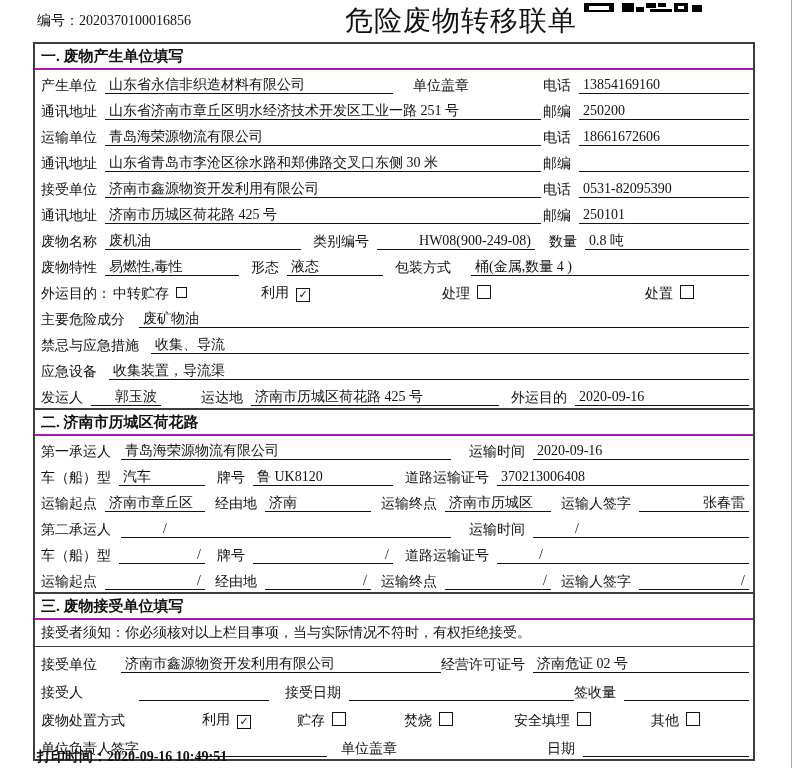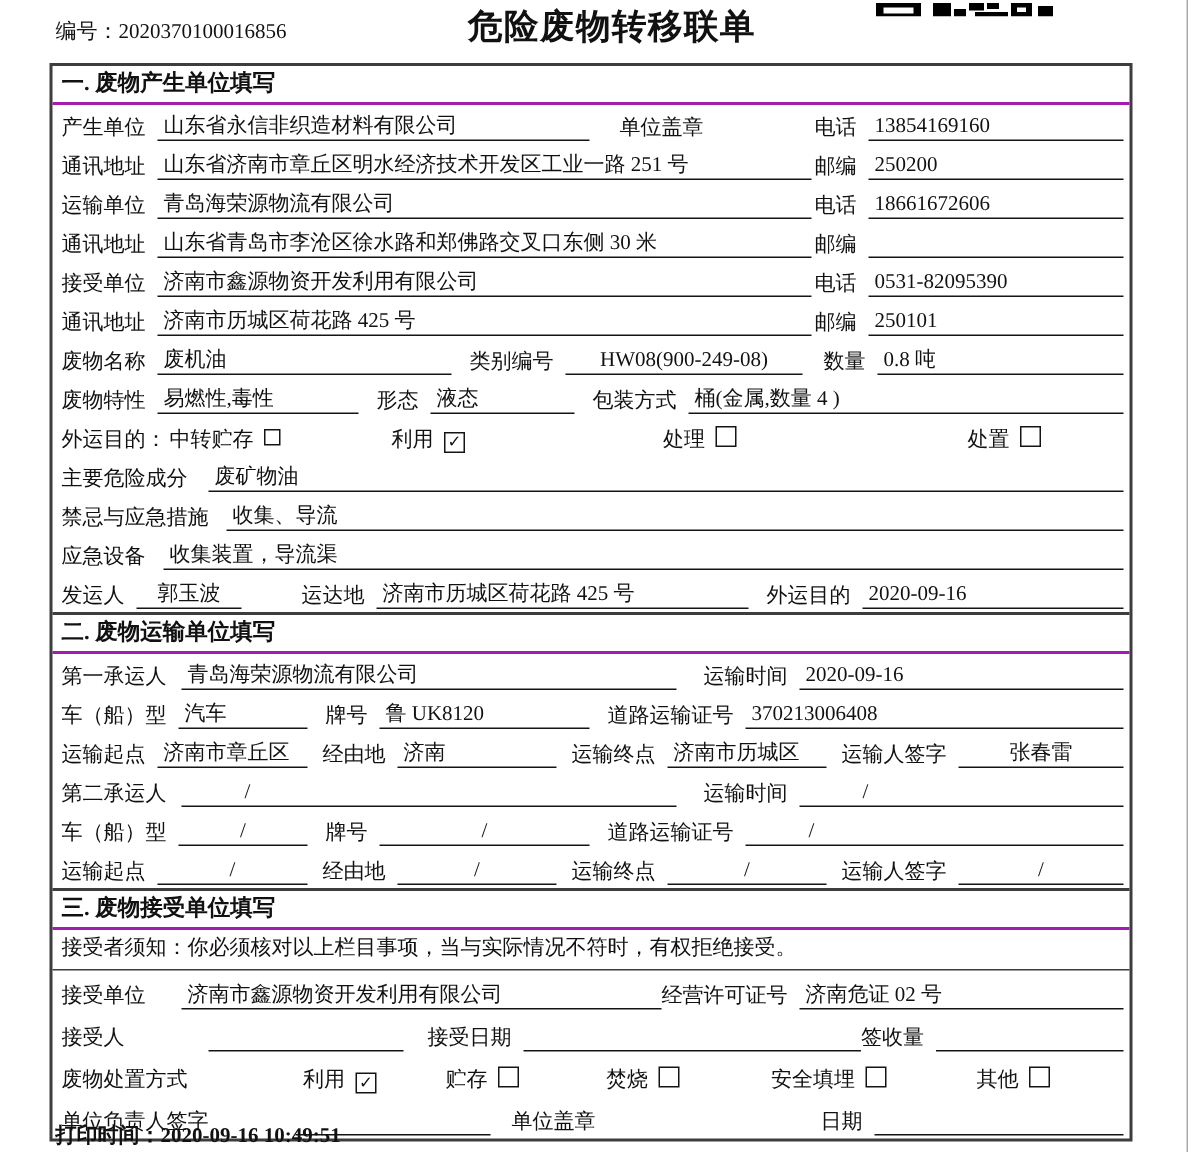--- a/index.html
+++ b/index.html
@@ -3,21 +3,21 @@
 <meta charset="utf-8">
 <style>
   html,body { margin:0; padding:0; }
   body {
     width:796px; height:768px; position:relative; overflow:hidden;
     background:#ffffff; color:#111;
     font-family:"Liberation Serif","DejaVu Serif",serif;
     font-size:14px;
   }
   .serial { position:absolute; left:37px; top:12px; font-size:14px; white-space:nowrap; }
-  .title  { position:absolute; left:312px; top:2px; font-size:23px; font-weight:bold; letter-spacing:1px; white-space:nowrap; }
+  .title  { position:absolute; left:345px; top:2px; font-size:28px; font-weight:normal; letter-spacing:1px; white-space:nowrap; }
   .qr     { position:absolute; left:584px; top:0; }
   .page-edge { position:absolute; left:791px; top:0; width:1px; height:768px; background:#aaa; }
 
   .form {
     position:absolute; left:33px; top:42px; width:722px;
     border:2px solid #3d3d3d; background:#fff; box-sizing:border-box;
   }
   .sec-h {
     height:24px; line-height:24px; font-weight:bold; font-size:15px;
     padding-left:6px; border-bottom:2px solid #a21caf; white-space:nowrap;
@@ -30,21 +30,21 @@
   .row { display:flex; align-items:flex-end; height:24px; padding:0 4px 2px 6px; }
   .row.h26 { height:26px; }
   .lbl { white-space:nowrap; line-height:17px; flex:0 0 auto; }
   .fld {
     border-bottom:1px solid #141414; line-height:17px; min-height:17px;
     padding:0 4px; white-space:nowrap; box-sizing:border-box; flex:0 0 auto;
     overflow:hidden;
   }
   .grow { flex:1 1 auto; }
   .spacer { flex:1 1 auto; }
-  .ctr { text-align:center; }
+  .ctr { text-align:right; }
   .ind { text-indent:38px; }
   .opt { white-space:nowrap; line-height:17px; flex:0 0 auto; }
   .cb {
     display:inline-block; width:12px; height:12px; border:1px solid #141414;
     line-height:12px; font-size:11px; text-align:center; vertical-align:-1px;
     margin-left:7px; font-family:"DejaVu Sans",sans-serif;
   }
   .cb.sm { width:9px; height:9px; line-height:9px; vertical-align:0; }
   .footer { position:absolute; left:37px; top:748px; font-size:14px; white-space:nowrap;font-weight:bold; }
 </style>
@@ -129,21 +129,21 @@
     <span class="fld ctr" style="width:158px">HW08(900-249-08)</span>
     <span class="lbl" style="margin-left:14px;margin-right:8px">数量</span>
     <span class="fld grow">0.8 吨</span>
   </div>
 
   <div class="row">
     <span class="lbl" style="margin-right:8px">废物特性</span>
     <span class="fld" style="width:134px">易燃性,毒性</span>
     <span class="lbl" style="margin-left:12px;margin-right:8px">形态</span>
     <span class="fld" style="width:96px">液态</span>
-    <span class="lbl" style="margin-left:12px;margin-right:8px">包装方式</span>
+    <span class="lbl" style="margin-left:12px;margin-right:20px">包装方式</span>
     <span class="fld grow">桶(金属,数量  4 )</span>
   </div>
 
   <div class="row">
     <span class="lbl">外运目的：</span>
     <span class="opt" style="margin-left:2px"><span>中转贮存</span><span class="cb sm"></span></span>
     <span class="opt" style="margin-left:74px"><span>利用</span><span class="cb">✓</span></span>
     <span class="opt" style="margin-left:132px"><span>处理</span><span class="cb"></span></span>
     <span class="opt" style="margin-left:154px"><span>处置</span><span class="cb"></span></span>
   </div>
@@ -165,21 +165,21 @@
 
   <div class="row">
     <span class="lbl" style="margin-right:8px">发运人</span>
     <span class="fld ctr" style="width:70px">郭玉波</span>
     <span class="lbl" style="margin-left:40px;margin-right:8px">运达地</span>
     <span class="fld" style="width:248px">济南市历城区荷花路 425 号</span>
     <span class="lbl" style="margin-left:12px;margin-right:8px">外运目的</span>
     <span class="fld grow">2020-09-16</span>
   </div>
 
-  <div class="sec-h mid">二. 废物运输单位填写</div>
+  <div class="sec-h mid">二. 济南市历城区荷花路</div>
 
   <div class="row">
     <span class="lbl" style="margin-right:10px">第一承运人</span>
     <span class="fld" style="width:330px">青岛海荣源物流有限公司</span>
     <span class="lbl" style="margin-left:18px;margin-right:8px">运输时间</span>
     <span class="fld grow">2020-09-16</span>
   </div>
 
   <div class="row">
     <span class="lbl" style="margin-right:8px">车（船）型</span>

